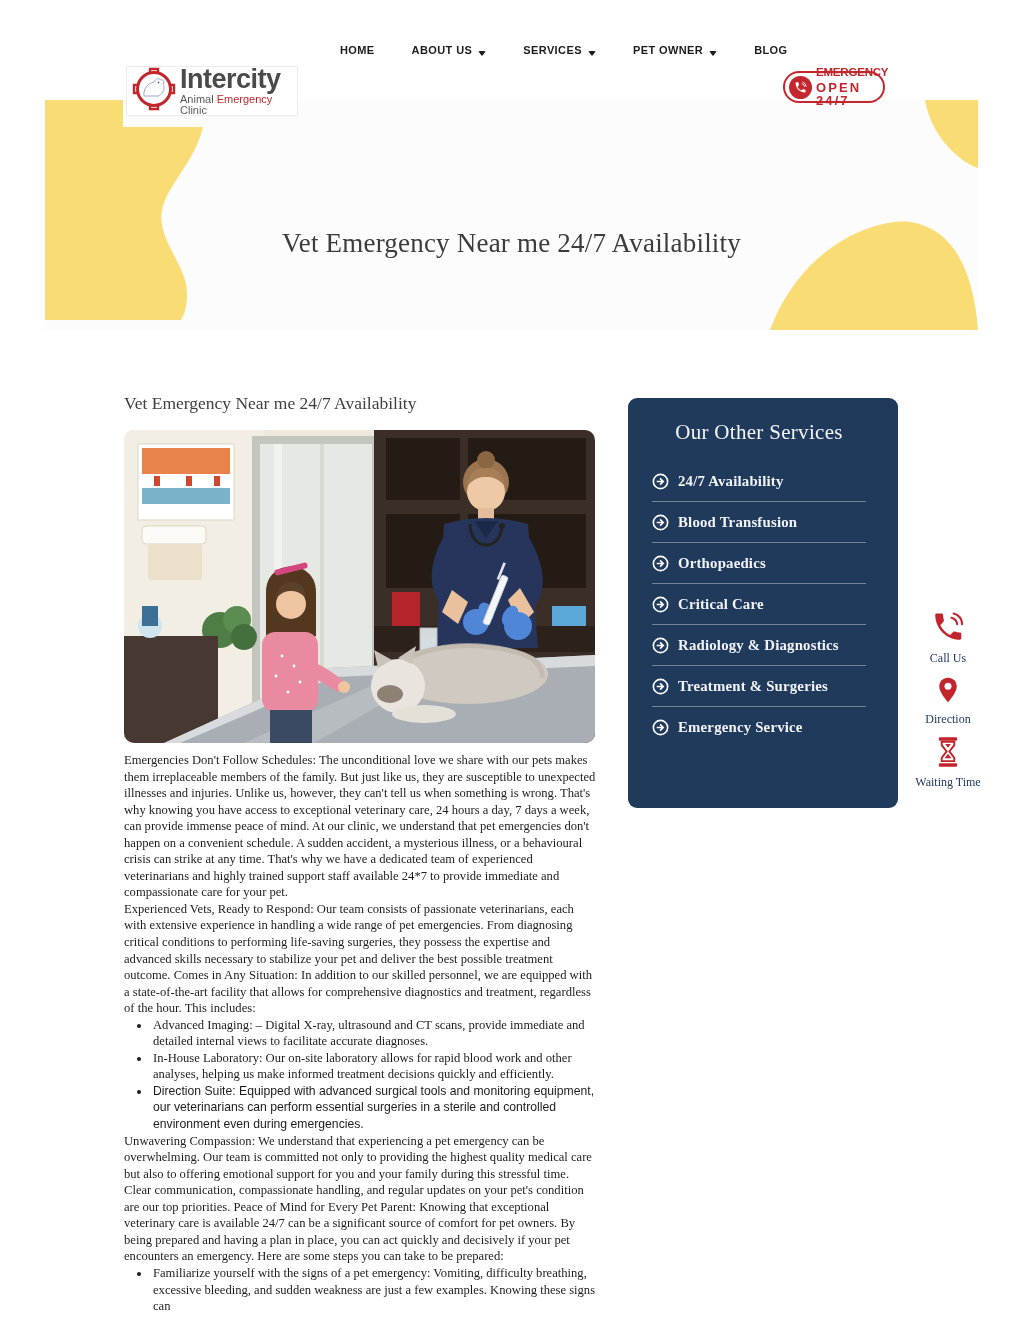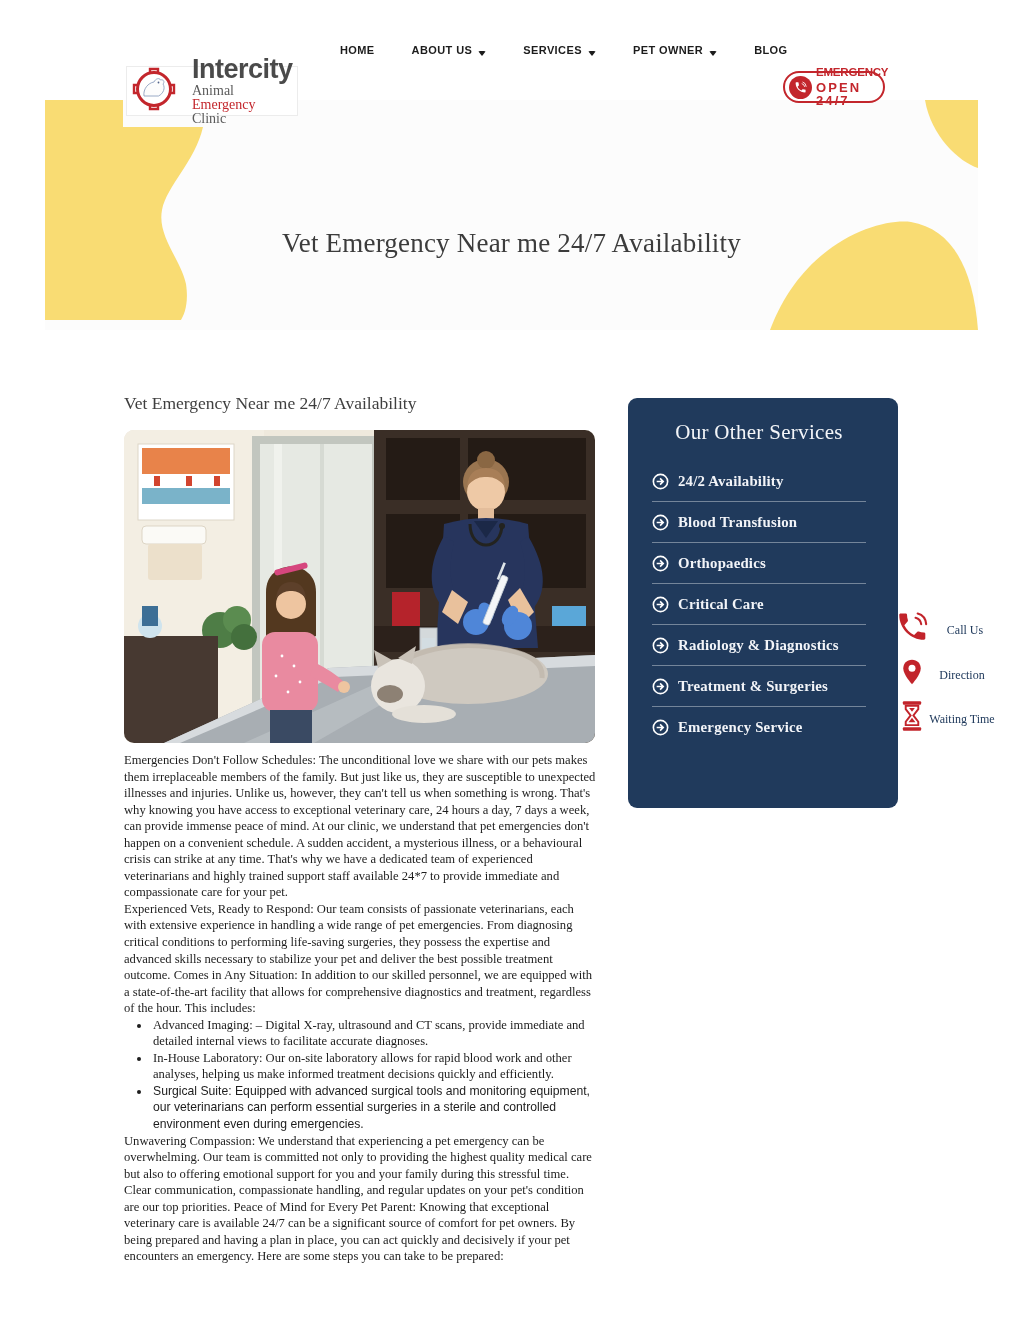--- a/index.html
+++ b/index.html
@@ -4,23 +4,23 @@
 <style>
   * { margin:0; padding:0; box-sizing:border-box; }
   html,body { background:#ffffff; }
   body { width:1024px; height:1325px; position:relative; overflow:hidden;
          font-family:"Liberation Serif","DejaVu Serif",serif; color:#1d1d1d; }
 
   
   .header { position:absolute; left:0; top:0; width:1024px; height:100px; background:#fff; z-index:5; }
   .logo { position:absolute; left:126px; top:66px; width:172px; height:50px; background:#fff;
           border:1px solid #ececec; display:flex; align-items:center; padding:2px 4px; cursor:pointer; }
-  .logo-text { line-height:1; margin-left:15px; }
+  .logo-text { line-height:1; margin-left:3px; }
   .logo-name { font-family:"Liberation Sans",sans-serif; font-size:27px; font-weight:700; color:#4a4a4a; letter-spacing:-0.5px; }
-  .logo-tag { font-family:Liberation Serif, serif; font-size:14px; color:#5a5a5a; margin-top:1px; }
+  .logo-tag { font-family:Liberation Sans, sans-serif; font-size:11px; color:#5a5a5a; margin-top:1px; }
   .logo-tag .red { color:#c3262c; }
   .nav { position:absolute; left:340px; top:0; height:100px; display:flex; align-items:center; gap:37px; }
   .nav-item { font-family:"Liberation Sans",sans-serif; font-size:11px; font-weight:700; letter-spacing:0.4px;
               color:#1c1c1c; display:flex; align-items:flex-end; cursor:pointer; white-space:nowrap; }
   .caret { width:0; height:0; border-left:4px solid transparent; border-right:4px solid transparent;
            border-top:5px solid #1c1c1c; margin-left:6px; border-radius:2px; }
   .badge { position:absolute; left:783px; top:71px; width:102px; height:32px; border:2.5px solid #c3262c;
            border-radius:17px; background:#fff; display:flex; align-items:center; padding:0 4px; cursor:pointer; }
   .badge-circle { width:23px; height:23px; border-radius:50%; background:#c3262c; flex:0 0 auto;
                   display:flex; align-items:center; justify-content:center; }
@@ -52,21 +52,21 @@
   .service-list { margin-top:16px; }
   .service-item { display:flex; align-items:center; height:41px; border-bottom:1px solid rgba(255,255,255,0.38);
                   cursor:pointer; }
   .service-item:last-child { border-bottom:none; }
   .service-item .sicon { width:17px; height:17px; flex:0 0 auto; margin-right:9px; display:flex; }
   .service-label { font-size:14.8px; font-weight:600; color:#f2f4f8; letter-spacing:0.2px; }
 
   
   .quickbar { position:absolute; left:912px; top:610px; width:72px; display:flex; flex-direction:column;
               align-items:center; }
-  .qb-item { display:flex; flex-direction:row; align-items:center; cursor:pointer; margin-bottom:9px; }
+  .qb-item { display:flex; flex-direction:column; align-items:center; cursor:pointer; margin-bottom:9px; }
   .qb-label { font-size:12px; color:#203a5c; margin-top:3px; text-align:center; line-height:15px; width:72px; }
 </style>
 </head>
 <body>
 
 <div class="header">
 
   <div class="logo">
     <span>
       <svg width="46" height="46" viewBox="0 0 46 46">
@@ -217,36 +217,39 @@
     <rect x="146" y="280" width="42" height="33" fill="#3a4a63"></rect>
   </svg>
 </div>
 
 <div class="body-copy">
   <p><b>Emergencies Don't Follow Schedules:</b><span> The unconditional love we share with our pets makes them irreplaceable members of the family. But just like us, they are susceptible to unexpected illnesses and injuries. Unlike us, however, they can't tell us when something is wrong. That's why knowing you have access to exceptional veterinary care, 24 hours a day, 7 days a week, can provide immense peace of mind. At our clinic, we understand that pet emergencies don't happen on a convenient schedule. A sudden accident, a mysterious illness, or a behavioural crisis can strike at any time. That's why we have a dedicated team of experienced veterinarians and highly trained support staff available 24*7 to provide immediate and compassionate care for your pet.</span></p>
   <p><b>Experienced Vets, Ready to Respond:</b><span> Our team consists of passionate veterinarians, each with extensive experience in handling a wide range of pet emergencies. From diagnosing critical conditions to performing life-saving surgeries, they possess the expertise and advanced skills necessary to stabilize your pet and deliver the best possible treatment outcome. </span><b>Comes in Any Situation:</b><span> In addition to our skilled personnel, we are equipped with a state-of-the-art facility that allows for comprehensive diagnostics and treatment, regardless of the hour. This includes:</span></p>
   <ul>
     <li><b>Advanced Imaging:</b><span>  – Digital X-ray, ultrasound and CT scans, provide immediate and detailed internal views to facilitate accurate diagnoses.</span></li>
     <li><b>In-House Laboratory:</b><span> Our on-site laboratory allows for rapid blood work and other analyses, helping us make informed treatment decisions quickly and efficiently.</span></li>
-    <li class="sans"><b>Surgical Suite</b><span>: Equipped with advanced surgical tools and monitoring equipment, our veterinarians can perform essential surgeries in a sterile and controlled environment even during emergencies.</span></li>
+    <li class="sans"><b>Direction Suite</b><span>: Equipped with advanced surgical tools and monitoring equipment, our veterinarians can perform essential surgeries in a sterile and controlled environment even during emergencies.</span></li>
   </ul>
   <p><b>Unwavering Compassion:</b><span> We understand that experiencing a pet emergency can be overwhelming. Our team is committed not only to providing the highest quality medical care but also to offering emotional support for you and your family during this stressful time. Clear communication, compassionate handling, and regular updates on your pet's condition are our top priorities. </span><b>Peace of Mind for Every Pet Parent:</b><span>  Knowing that exceptional veterinary care is available 24/7 can be a significant source of comfort for pet owners. By being prepared and having a plan in place, you can act quickly and decisively if your pet encounters an emergency. Here are some steps you can take to be prepared:</span></p>
+  <ul>
+    <li><b>Familiarize yourself with the signs of a pet emergency:</b><span>  Vomiting, difficulty breathing, excessive bleeding, and sudden weakness are just a few examples. Knowing these signs can</span></li>
+  </ul>
 </div>
 
 <aside class="sidebar">
   <div class="sidebar-title">Our Other Services</div>
   <div class="service-list">
     <div class="service-item">
       <span class="sicon">
           <svg viewBox="0 0 20 20" width="17" height="17">
             <circle cx="10" cy="10" r="8.4" fill="none" stroke="#fff" stroke-width="1.9"></circle>
             <path d="M5.5,10 h7 M9.5,6.3 L13.2,10 L9.5,13.7" stroke="#fff" stroke-width="1.9" fill="none"></path>
           </svg>
         </span>
-      <span class="service-label">24/2 Availability</span>
+      <span class="service-label">24/7 Availability</span>
     </div>
     <div class="service-item">
       <span class="sicon">
           <svg viewBox="0 0 20 20" width="17" height="17">
             <circle cx="10" cy="10" r="8.4" fill="none" stroke="#fff" stroke-width="1.9"></circle>
             <path d="M5.5,10 h7 M9.5,6.3 L13.2,10 L9.5,13.7" stroke="#fff" stroke-width="1.9" fill="none"></path>
           </svg>
         </span>
       <span class="service-label">Blood Transfusion</span>
     </div>

